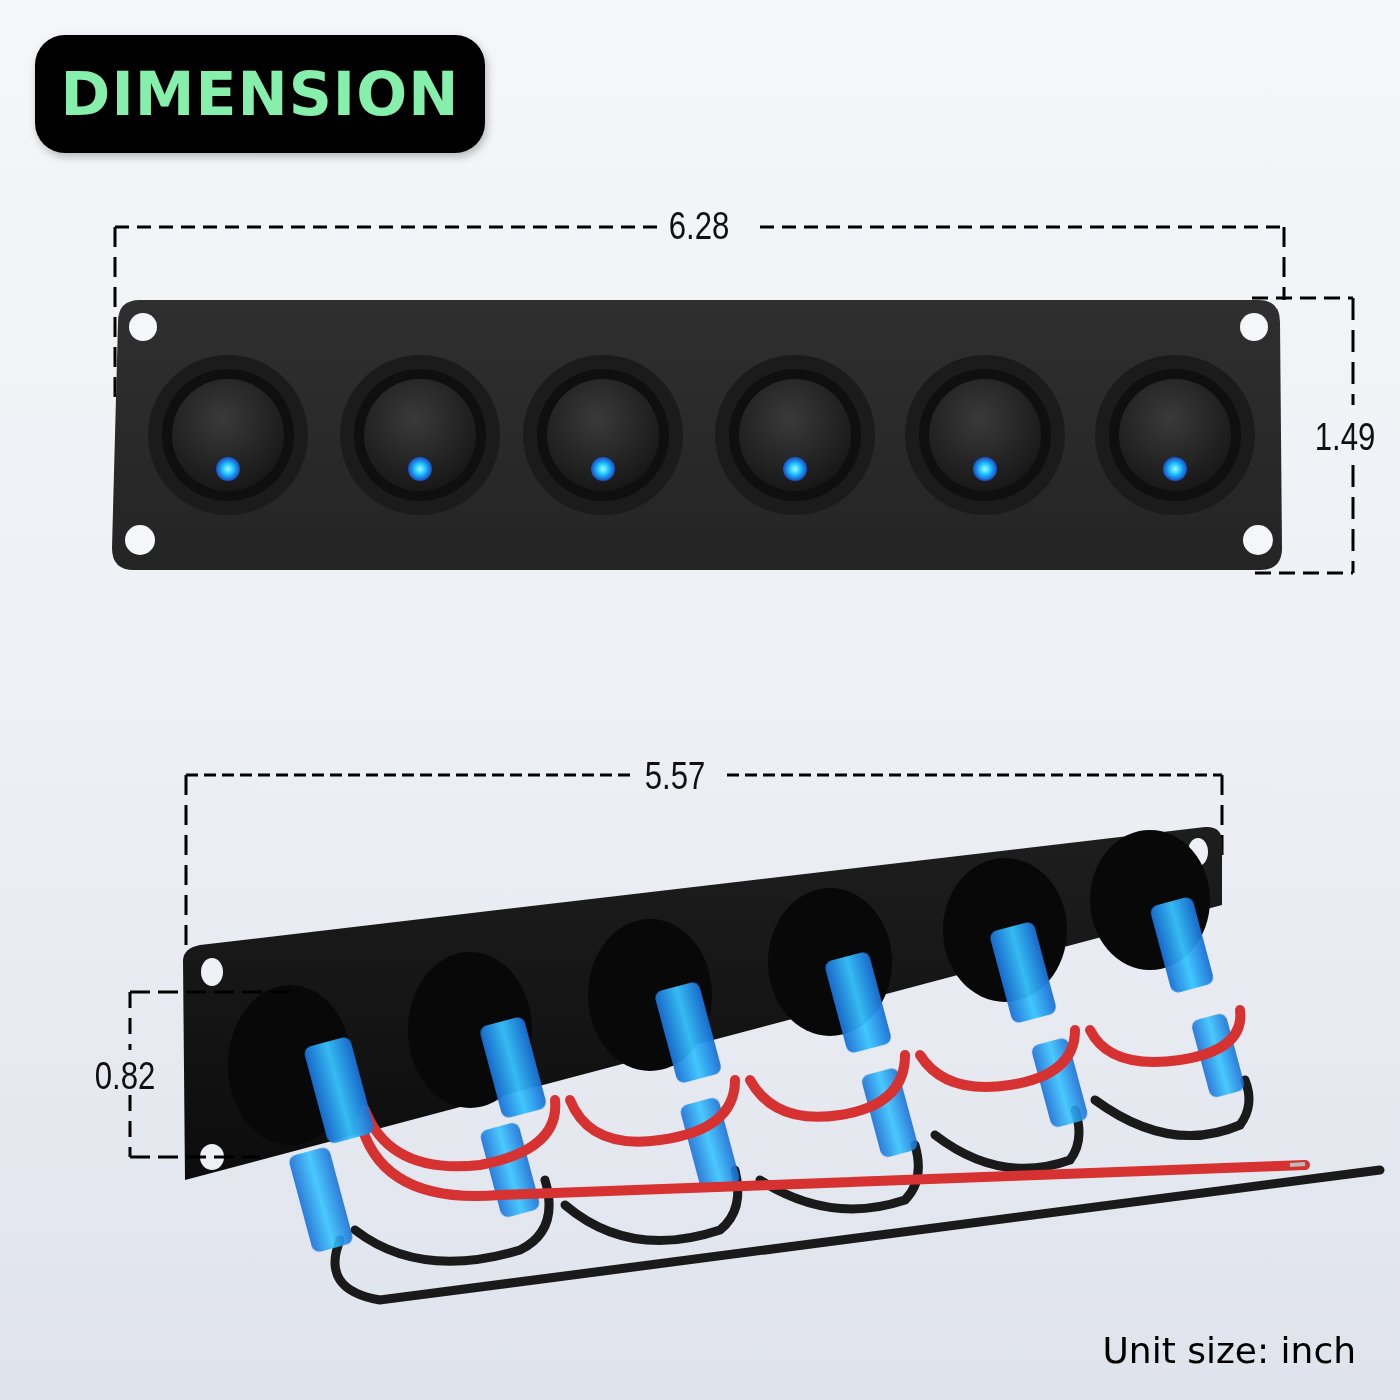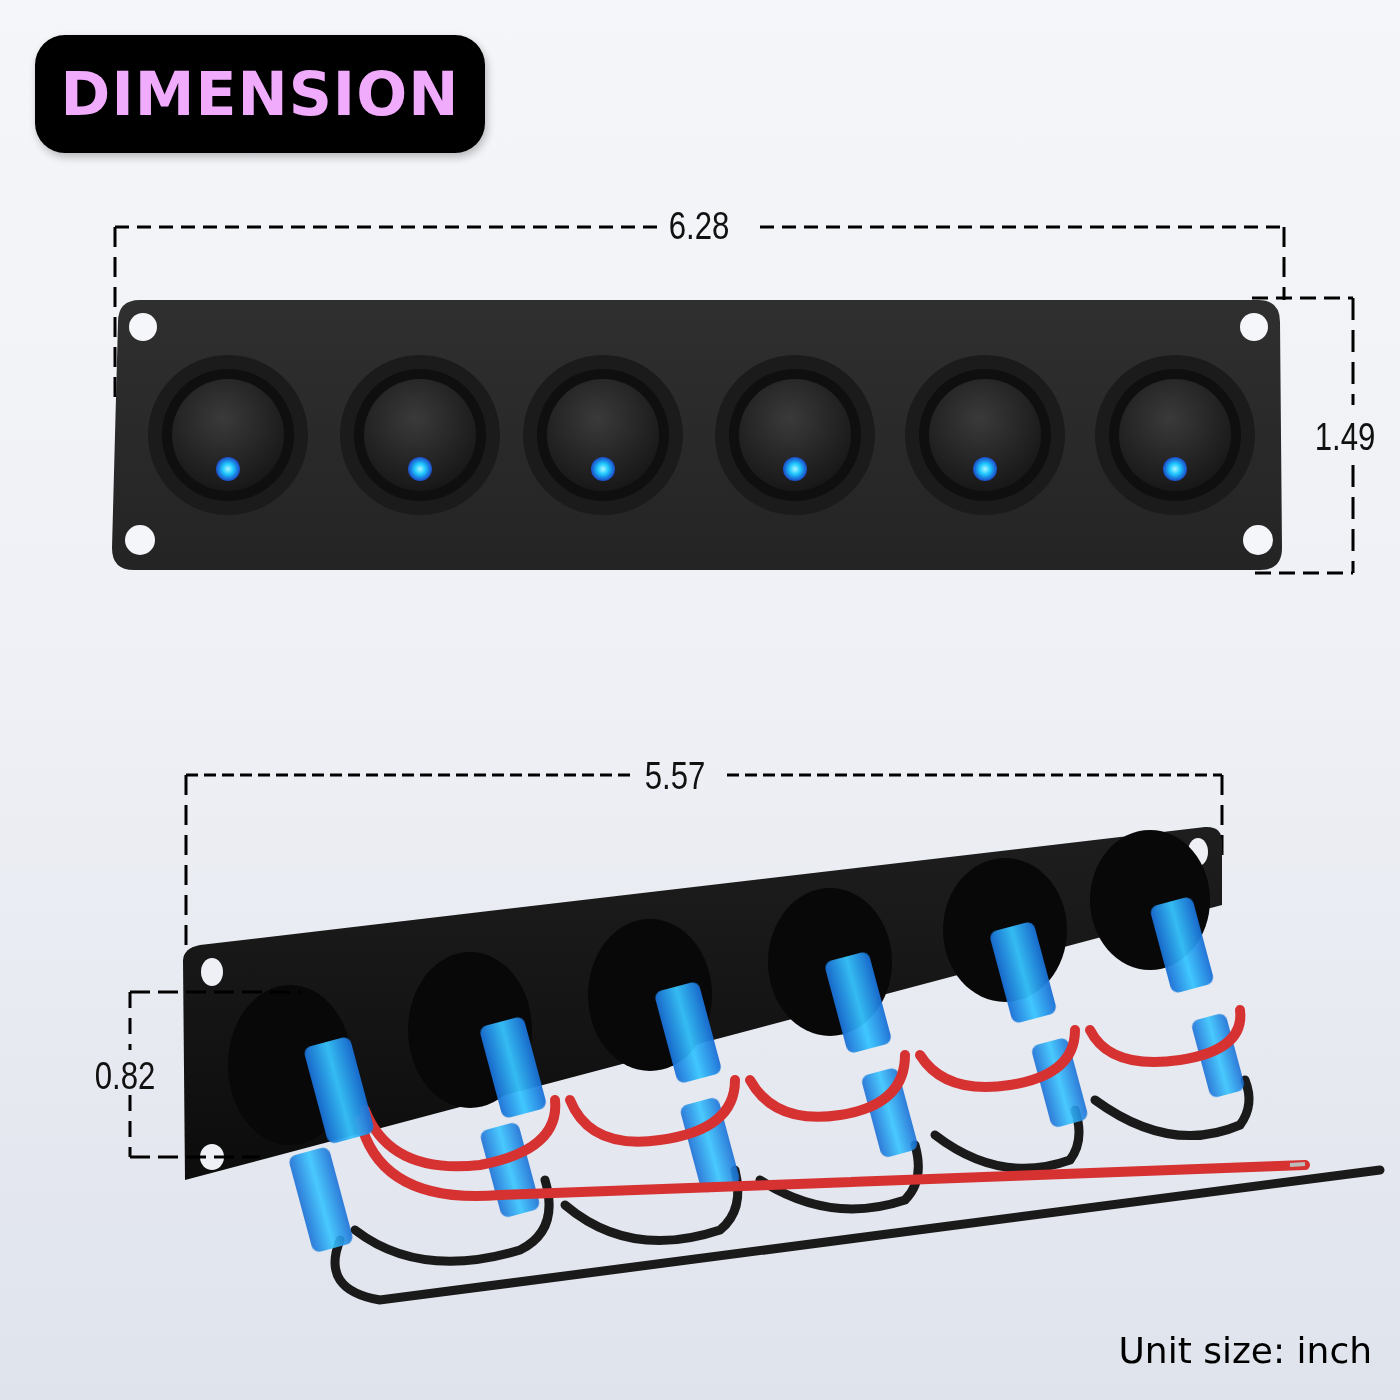--- a/index.html
+++ b/index.html
@@ -9,31 +9,31 @@
       font-family: "DejaVu Sans", sans-serif;
       position: relative;
     }
     .title-badge {
       position: absolute; left: 35px; top: 35px; width: 450px; height: 118px;
       background: #000; border-radius: 30px;
       box-shadow: 2px 4px 8px rgba(0,0,0,0.25);
       display: flex; align-items: center; justify-content: center;
     }
     .title-badge span {
-      color: #f0abfc; font-family: "DejaVu Sans", sans-serif; font-weight: bold;
+      color: #86efac; font-family: "DejaVu Sans", sans-serif; font-weight: bold;
       font-size: 60px; letter-spacing: 1px;
     }
     .dim-label {
       position: absolute; font-family: "Liberation Sans", sans-serif;
       font-size: 38px; color: #111; background: transparent;
       transform: scaleX(0.82); transform-origin: center;
       line-height: 1;
     }
     .unit-label {
-      position: absolute; right: 28px; top: 1330px;
+      position: absolute; right: 44px; top: 1330px;
       font-family: "DejaVu Sans", sans-serif; font-size: 36px; color: #000;
     }
     svg.diagram { position: absolute; left: 0; top: 0; }
   </style>
 </head>
 <body>
 
 <div class="title-badge">
   <span>DIMENSION</span>
 </div>

